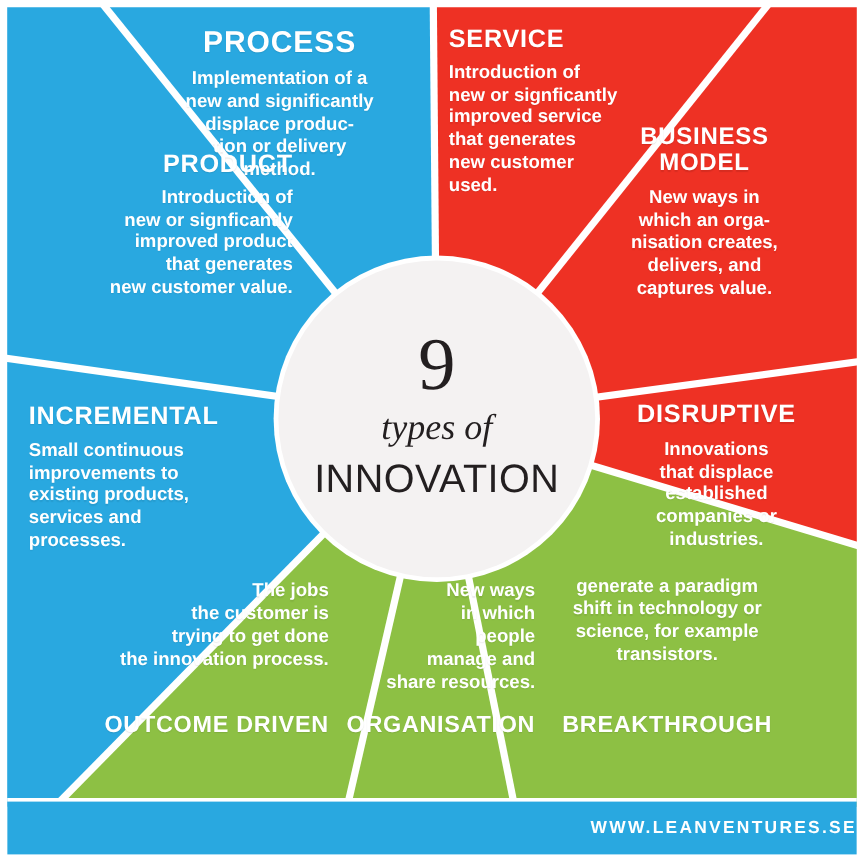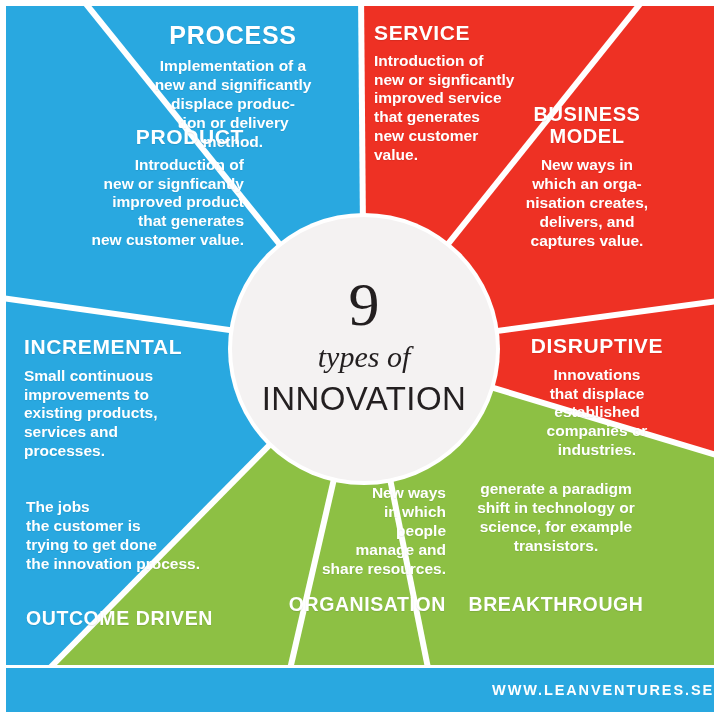--- a/index.html
+++ b/index.html
@@ -139,21 +139,21 @@
     </div>
 
     <div class="seg" style="left:374px;top:22px;width:210px;text-align:left;">
       <div class="hd" style="font-size:21px;margin-bottom:7px;">SERVICE</div>
       <div class="bd" style="font-size:15.5px;">
         <div>Introduction of</div>
         <div>new or signficantly</div>
         <div>improved service</div>
         <div>that generates</div>
         <div>new customer</div>
-        <div>value.</div>
+        <div>used.</div>
       </div>
     </div>
 
     <div class="seg" style="left:480px;top:104px;width:214px;text-align:center;">
       <div class="hd" style="font-size:20px;margin-bottom:9px;">
         <div>BUSINESS</div>
         <div>MODEL</div>
       </div>
       <div class="bd" style="font-size:15.5px;">
         <div>New ways in</div>
@@ -179,21 +179,21 @@
       <div class="hd" style="font-size:21px;margin-bottom:8px;">INCREMENTAL</div>
       <div class="bd" style="font-size:15.5px;">
         <div>Small continuous</div>
         <div>improvements to</div>
         <div>existing products,</div>
         <div>services and</div>
         <div>processes.</div>
       </div>
     </div>
 
-    <div class="seg" style="left:26px;top:498px;width:248px;text-align:left;">
+    <div class="seg" style="left:26px;top:484px;width:248px;text-align:right;">
       <div class="bd" style="font-size:15.5px;">
         <div>The jobs</div>
         <div>the customer is</div>
         <div>trying to get done</div>
         <div>the innovation  process.</div>
       </div>
       <div class="hd" style="font-size:19.5px;margin-top:34px;">OUTCOME DRIVEN</div>
     </div>
 
     <div class="seg" style="left:282px;top:484px;width:164px;text-align:right;">

